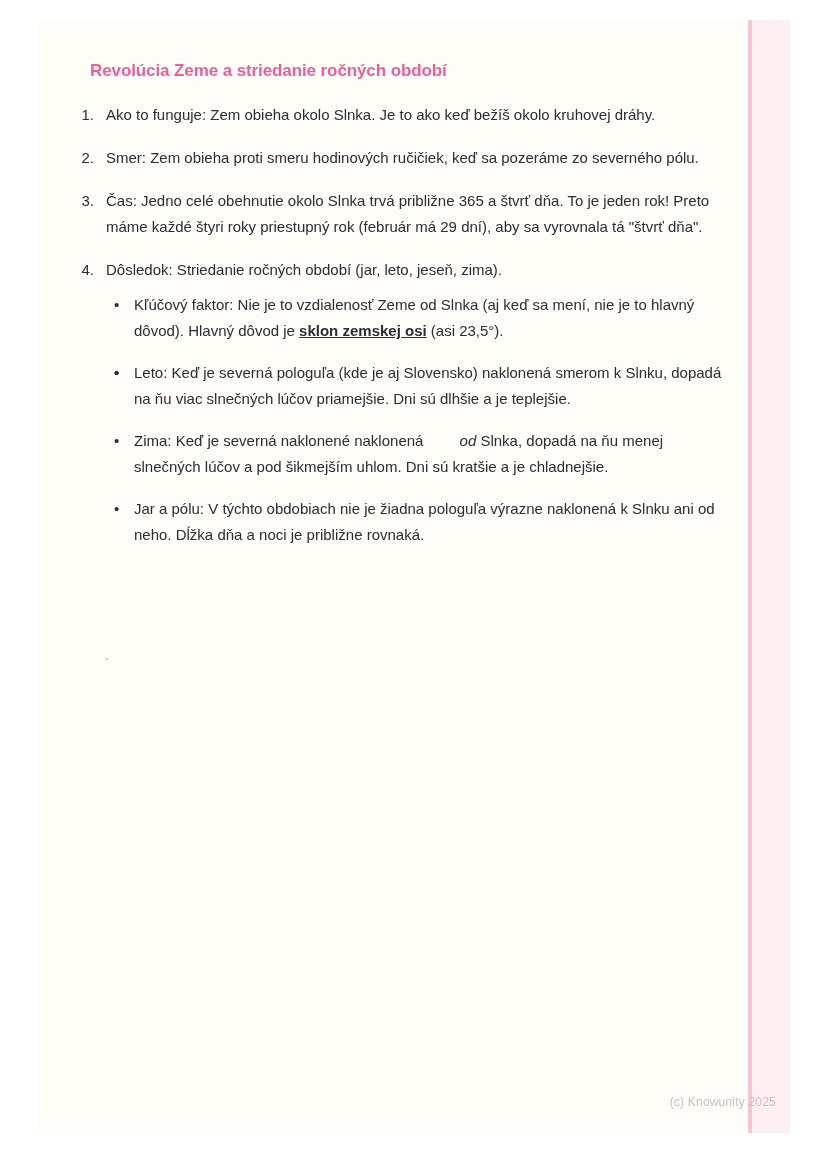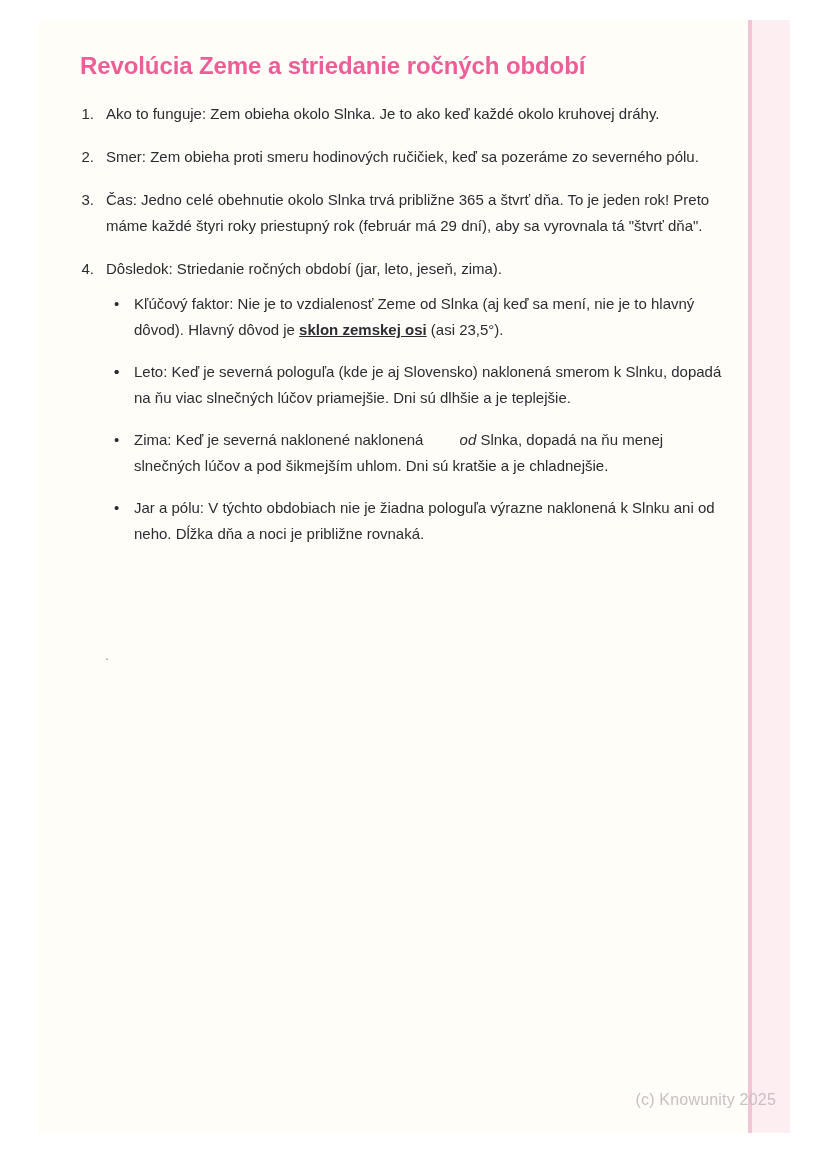--- a/index.html
+++ b/index.html
@@ -43,25 +43,25 @@
   }
 
   .content {
     position: absolute;
     left: 34px;
     top: 0;
     width: 660px;
   }
 
   .doc-title {
-    font-size: 24px;
+    font-size: 17px;
     font-weight: 700;
     color: #ec5e98;
     letter-spacing: -0.1px;
-    margin: 8px;
+    margin: 18px;
     padding-top: 22px;
     line-height: 1.3;
   }
 
   ol.main-list {
     list-style: none;
     margin: 0;
     padding: 0;
     margin-top: 20px;
   }
@@ -130,21 +130,21 @@
     font-size: 13px;
     line-height: 1;
     color: #7b7b85;
     font-family: "Liberation Mono", monospace;
   }
 
   .footer-watermark {
     position: absolute;
     right: 14px;
     bottom: 24px;
-    font-size: 16px;
+    font-size: 12px;
     color: #c9bfc4;
     letter-spacing: 0.2px;
     white-space: nowrap;
     padding-left: 27px;
   }
 </style>
 </head>
 <body>
 
 <div id="page-root">
@@ -153,21 +153,21 @@
   <div class="accent-line"></div>
 
   <div class="content">
 
     <h1 class="doc-title">Revolúcia Zeme a striedanie ročných období</h1>
 
     <ol class="main-list">
 
       <li class="num-item">
         <span class="num-marker">1.</span>
-        <span class="lead">Ako to funguje:</span><span> Zem obieha okolo Slnka. Je to ako keď každé okolo kruhovej dráhy.</span>
+        <span class="lead">Ako to funguje:</span><span> Zem obieha okolo Slnka. Je to ako keď bežíš okolo kruhovej dráhy.</span>
       </li>
 
       <li class="num-item">
         <span class="num-marker">2.</span>
         <span class="lead">Smer:</span><span> Zem obieha proti smeru hodinových ručičiek, keď sa pozeráme zo severného pólu.</span>
       </li>
 
       <li class="num-item">
         <span class="num-marker">3.</span>
         <span class="lead">Čas:</span><span> Jedno celé obehnutie okolo Slnka trvá približne 365 a štvrť dňa. To je jeden rok! Preto máme každé štyri roky priestupný rok (február má 29 dní), aby sa vyrovnala tá "štvrť dňa".</span>

